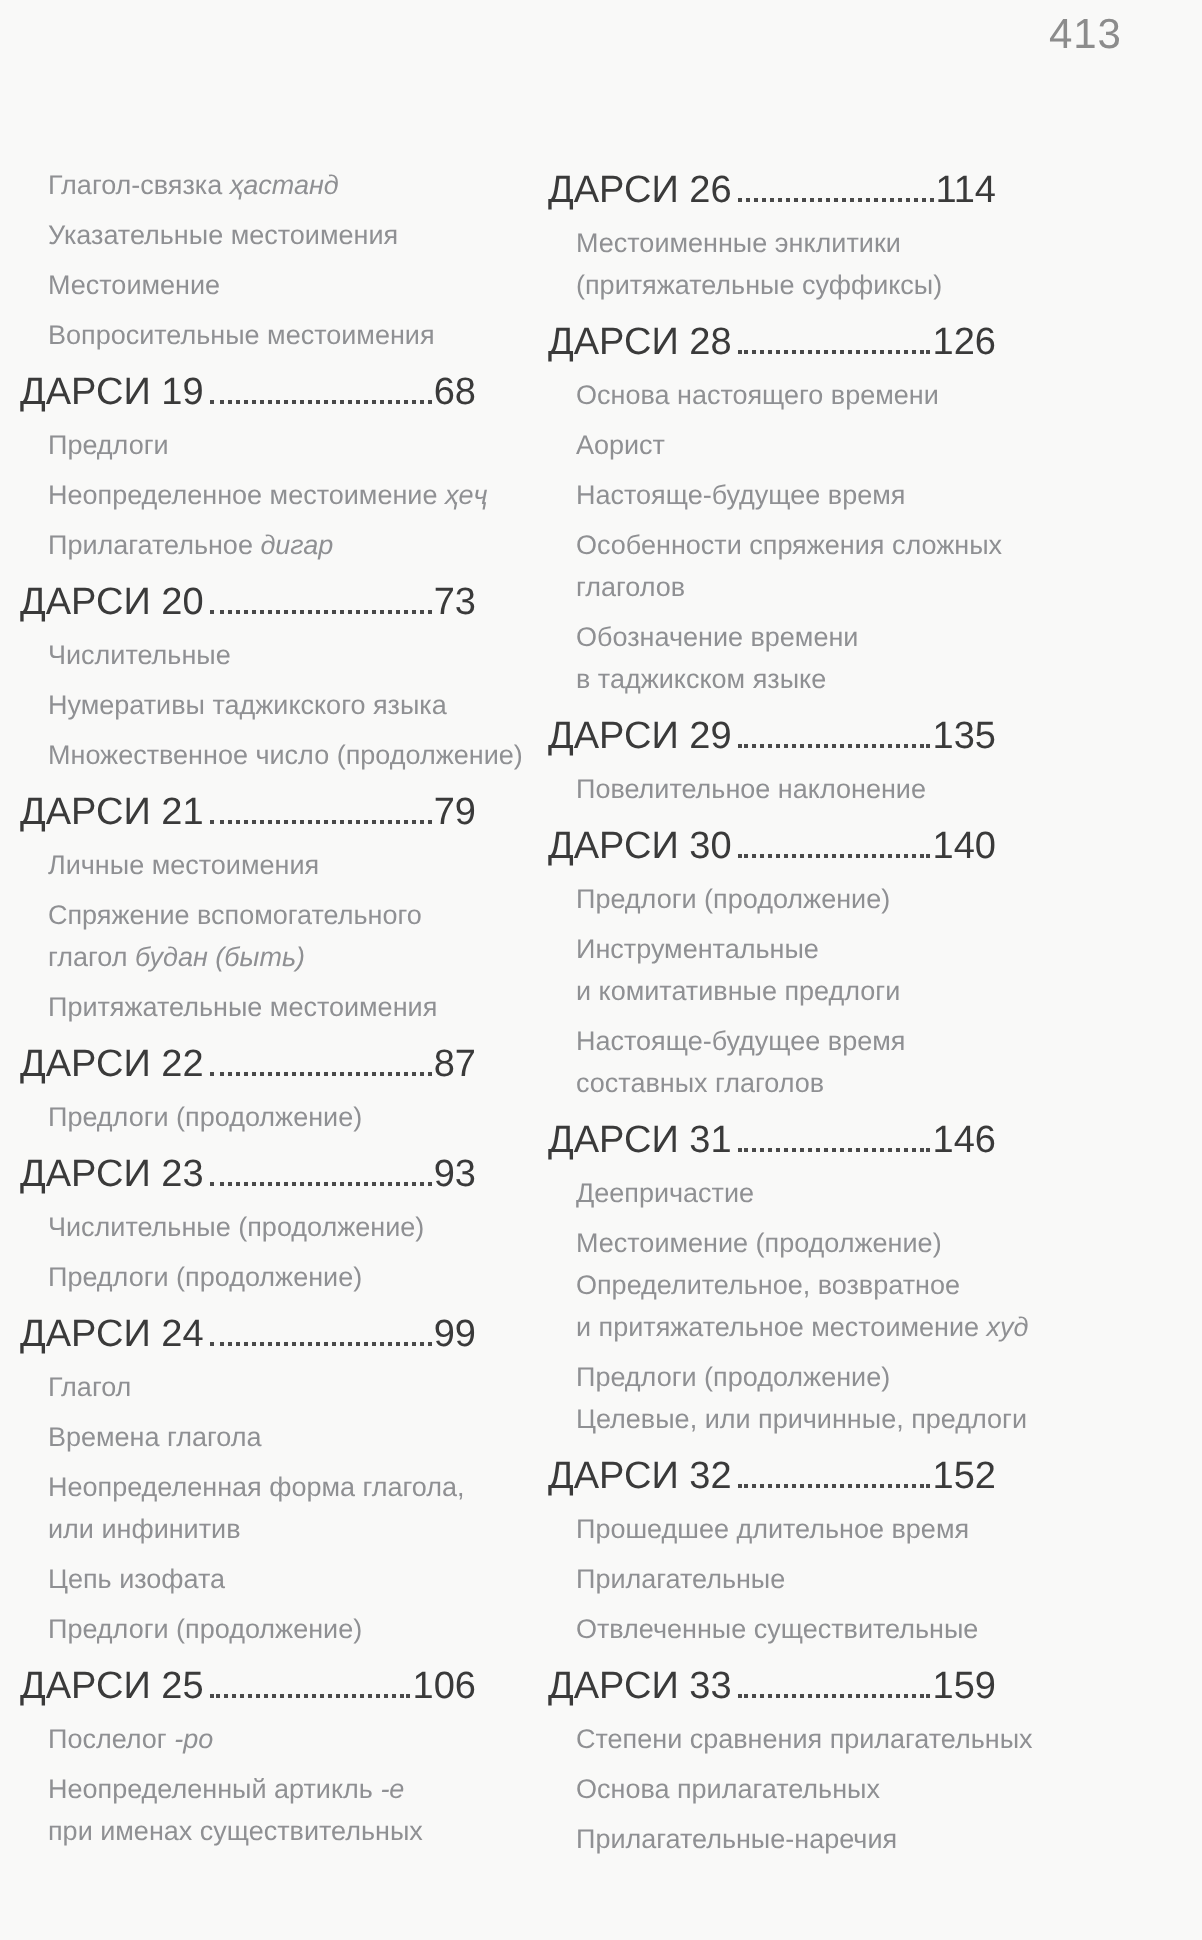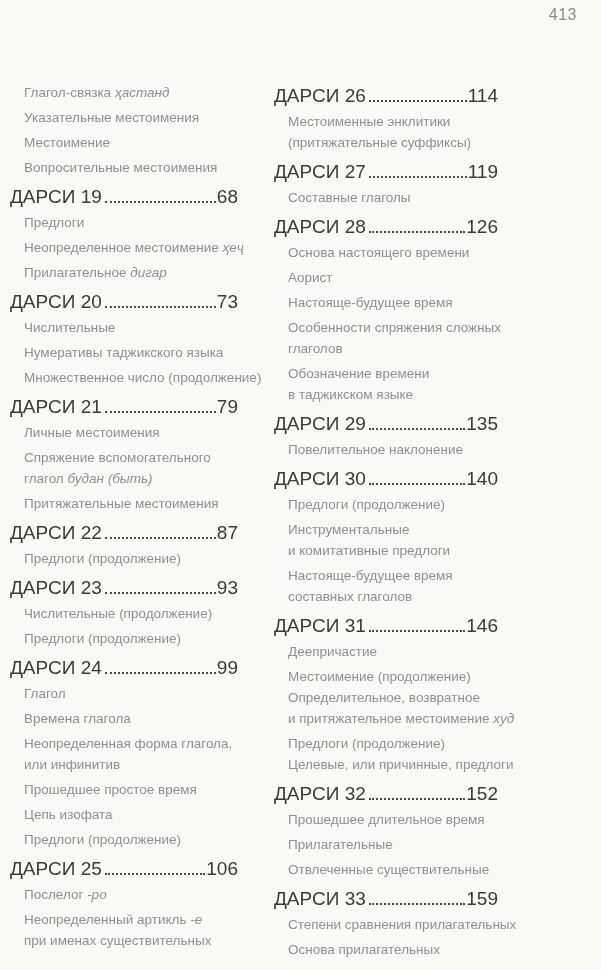--- a/index.html
+++ b/index.html
@@ -10,22 +10,22 @@
     width: 601px;
     height: 970px;
     background: #f9f9f8;
     overflow: hidden;
     position: relative;
     font-family: "Liberation Sans", "DejaVu Sans", sans-serif;
   }
   .page-number {
     position: absolute;
     top: 6px;
-    right: 24px;
-    font-size: 16px;
+    right: 40px;
+    font-size: 21px;
     color: #8c8c8c;
     letter-spacing: 0.5px;
   }
   .toc-column {
     position: absolute;
     top: 75px;
     padding-top: 7px;
     box-sizing: border-box;
   }
   .toc-column-left  { left: 10px;  width: 228px; }
@@ -163,23 +163,20 @@
           <div class="toc-line"><span>Глагол</span></div>
         </div>
         <div class="toc-item">
           <div class="toc-line"><span>Времена глагола</span></div>
         </div>
         <div class="toc-item">
           <div class="toc-line"><span>Неопределенная форма глагола,</span></div>
           <div class="toc-line"><span>или инфинитив</span></div>
         </div>
         <div class="toc-item">
-          <div class="toc-line"><span>Прошедшее простое время</span></div>
-        </div>
-        <div class="toc-item">
           <div class="toc-line"><span>Цепь изофата</span></div>
         </div>
         <div class="toc-item">
           <div class="toc-line"><span>Предлоги (продолжение)</span></div>
         </div>
       </div>
       <div class="toc-section">
         <div class="toc-heading">
           <span class="toc-label">ДАРСИ 25</span>
           <span class="leader"></span>
@@ -198,30 +195,20 @@
   <div class="toc-column toc-column-right">
       <div class="toc-section">
         <div class="toc-heading">
           <span class="toc-label">ДАРСИ 26</span>
           <span class="leader"></span>
           <span class="toc-pagenum">114</span>
         </div>
         <div class="toc-item">
           <div class="toc-line"><span>Местоименные энклитики</span></div>
           <div class="toc-line"><span>(притяжательные суффиксы)</span></div>
-        </div>
-      </div>
-      <div class="toc-section">
-        <div class="toc-heading">
-          <span class="toc-label">ДАРСИ 27</span>
-          <span class="leader"></span>
-          <span class="toc-pagenum">119</span>
-        </div>
-        <div class="toc-item">
-          <div class="toc-line"><span>Составные глаголы</span></div>
         </div>
       </div>
       <div class="toc-section">
         <div class="toc-heading">
           <span class="toc-label">ДАРСИ 28</span>
           <span class="leader"></span>
           <span class="toc-pagenum">126</span>
         </div>
         <div class="toc-item">
           <div class="toc-line"><span>Основа настоящего времени</span></div>

